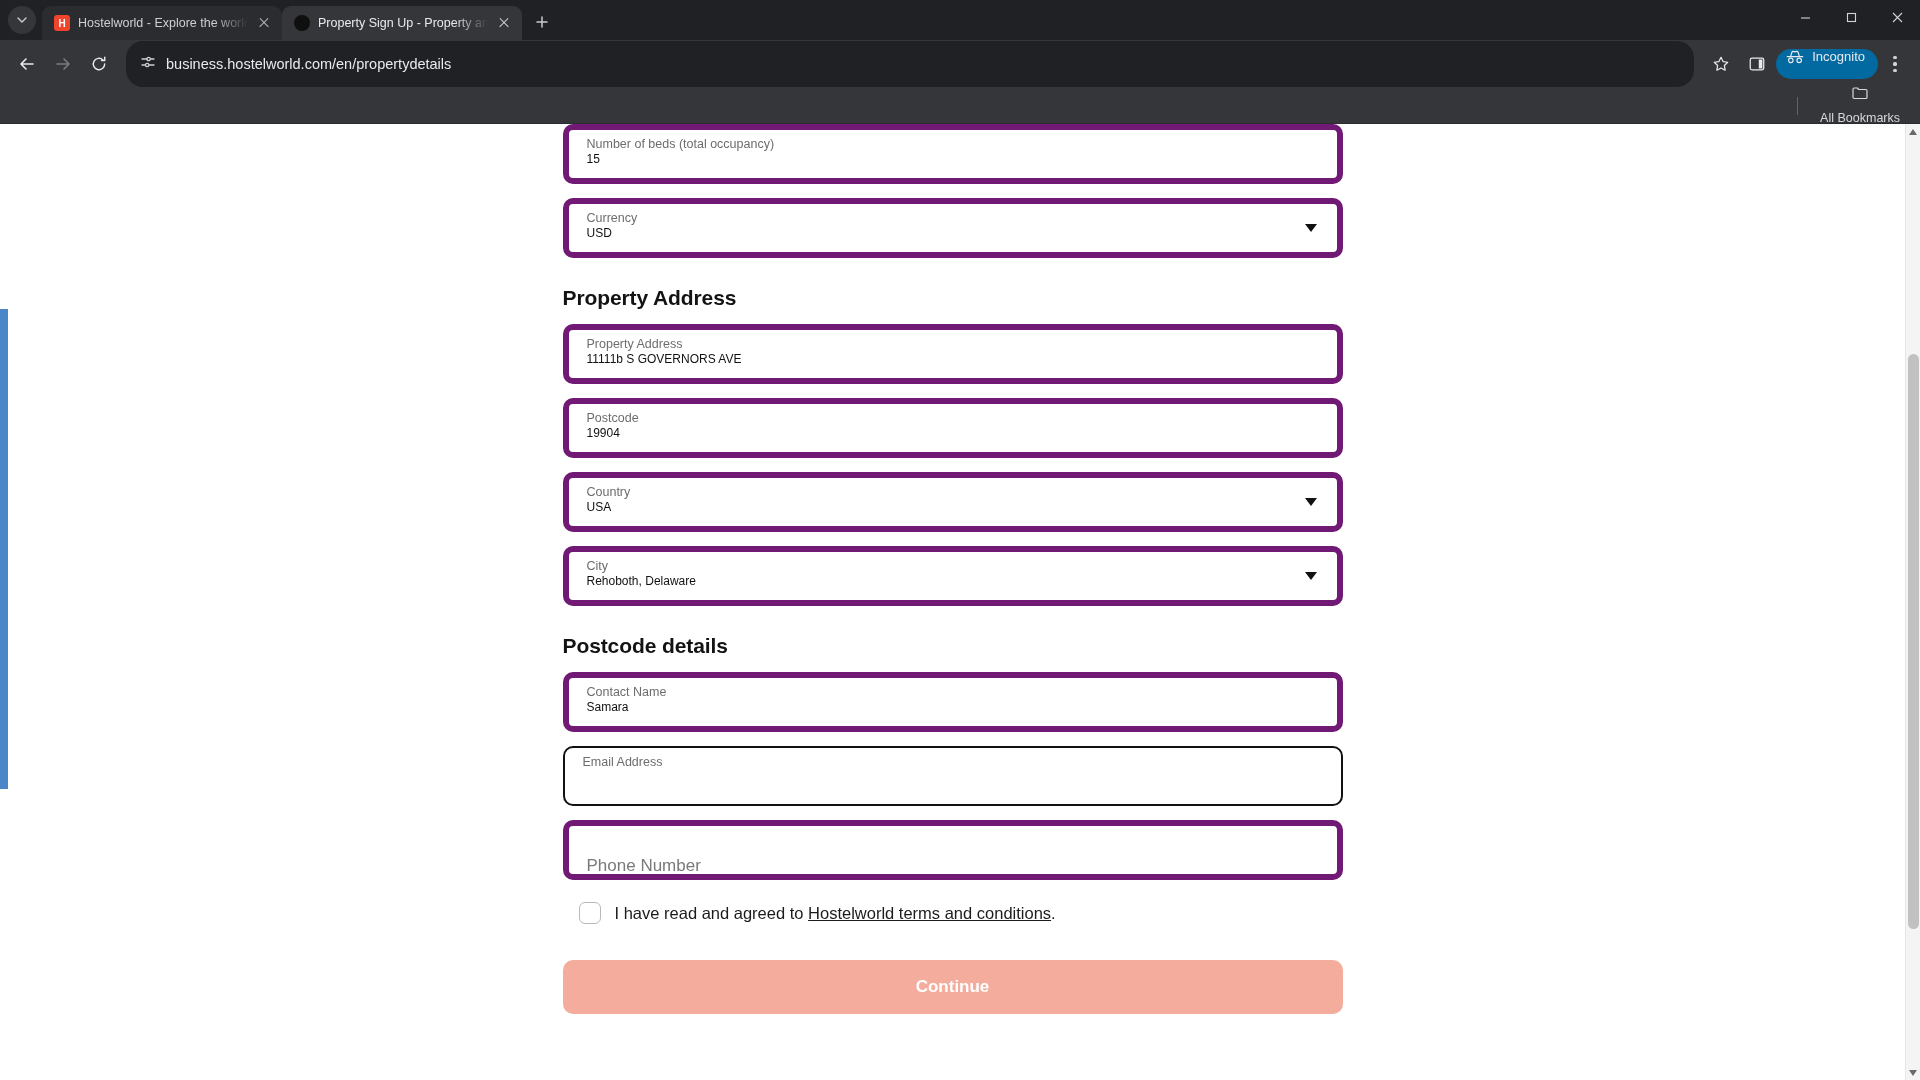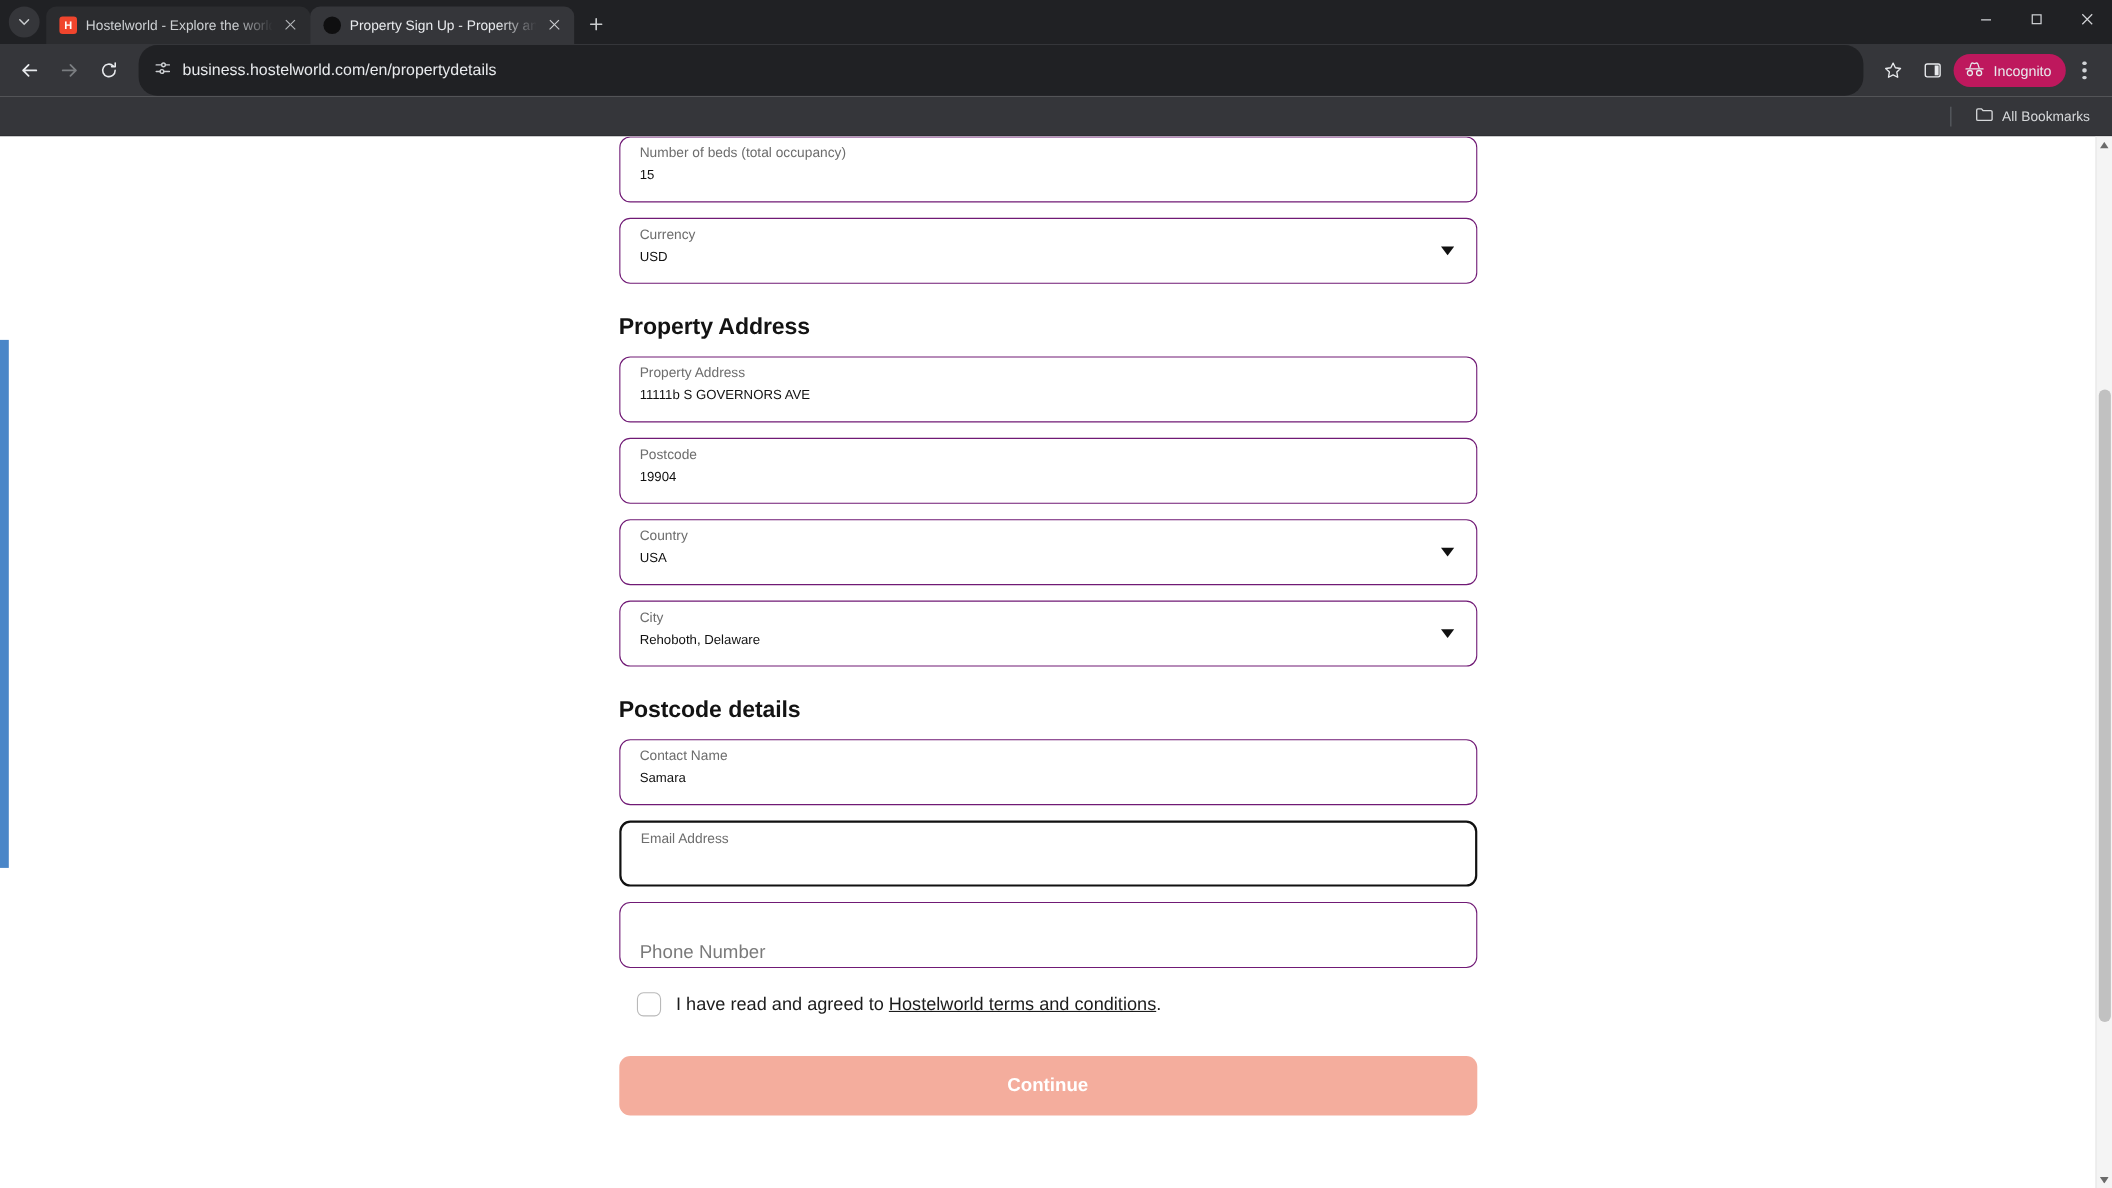--- a/index.html
+++ b/index.html
@@ -69,54 +69,54 @@
   }
   .navbtn svg { display: block; }
   .omnibox {
     flex: 1 1 auto; height: 46px; background: #202124; border-radius: 17px;
     display: flex; align-items: center; gap: 10px; padding: 0 14px;
     margin: 0 8px; min-width: 0;
   }
   .omni-url { color: #e8eaed; font-size: 14.5px; white-space: nowrap; overflow: hidden; }
   .tool-right { display: flex; align-items: center; gap: 2px; }
   .incognito-pill {
-    height: 30px; border-radius: 15px; background: #be185d; display: flex;
-    align-items: center; gap: 7px; padding: 0 13px 0 9px; color: #e8eaed; font-size: 13px;
+    height: 30px; border-radius: 15px; background: #0369a1; display: flex;
+    gap: 7px; padding: 0 13px 0 9px; color: #e8eaed; font-size: 13px;
     cursor: pointer;
   }
   .menu-dots { width: 30px; display: flex; flex-direction: column; align-items: center;
                gap: 3px; cursor: pointer; }
   .menu-dots i { width: 3.2px; height: 3.2px; border-radius: 50%; background: #d2d4d7; display: block; }
 
   .bookmarkbar {
     height: 36px; background: #35363a; display: flex; align-items: center;
     justify-content: flex-end; padding-right: 14px; gap: 8px; flex: 0 0 36px;
     border-bottom: 1px solid #2b2c2f;
   }
   .bm-sep { width: 1px; height: 18px; background: #5f6368; margin-right: 8px; }
   .bm-item { display: flex; align-items: center; gap: 8px; color: #d6d8da;
-             font-size: 12.5px; cursor: pointer; padding: 4px 6px; border-radius: 4px; }
+             font-size: 12.5px; cursor: pointer; padding: 4px 6px; border-radius: 4px; flex-direction: column; }
 
   
   .viewport { flex: 1 1 auto; position: relative; background: #fff; overflow: hidden; }
 
   .blue-bar {
     position: absolute; left: 0; top: 185px; width: 8px; height: 480px;
     background: #4a86c8;
   }
 
   .page-scroll {
     position: absolute; inset: 0 15px 0 0;
     display: flex; justify-content: center;
   }
   .form-col { width: 780px; padding-top: 0; }
 
   
   .field {
-    position: relative; height: 60px; border: 1px solid #701a75; border-radius: 10px;
+    position: relative; height: 60px; border: 6px solid #701a75; border-radius: 10px;
     background: #fff; margin-bottom: 14px; padding: 0 18px; display: flex;
     flex-direction: column; justify-content: center;
   }
   .field.focused { border: 2.5px solid #111; }
   .field .flabel {
     position: absolute; top: 8px; left: 18px; font-size: 12.5px;
     color: #6d6d6d; line-height: 1;
   }
   .field .fvalue {
     margin-top: 12px; font-size: 12px; color: #111; line-height: 1.1;

